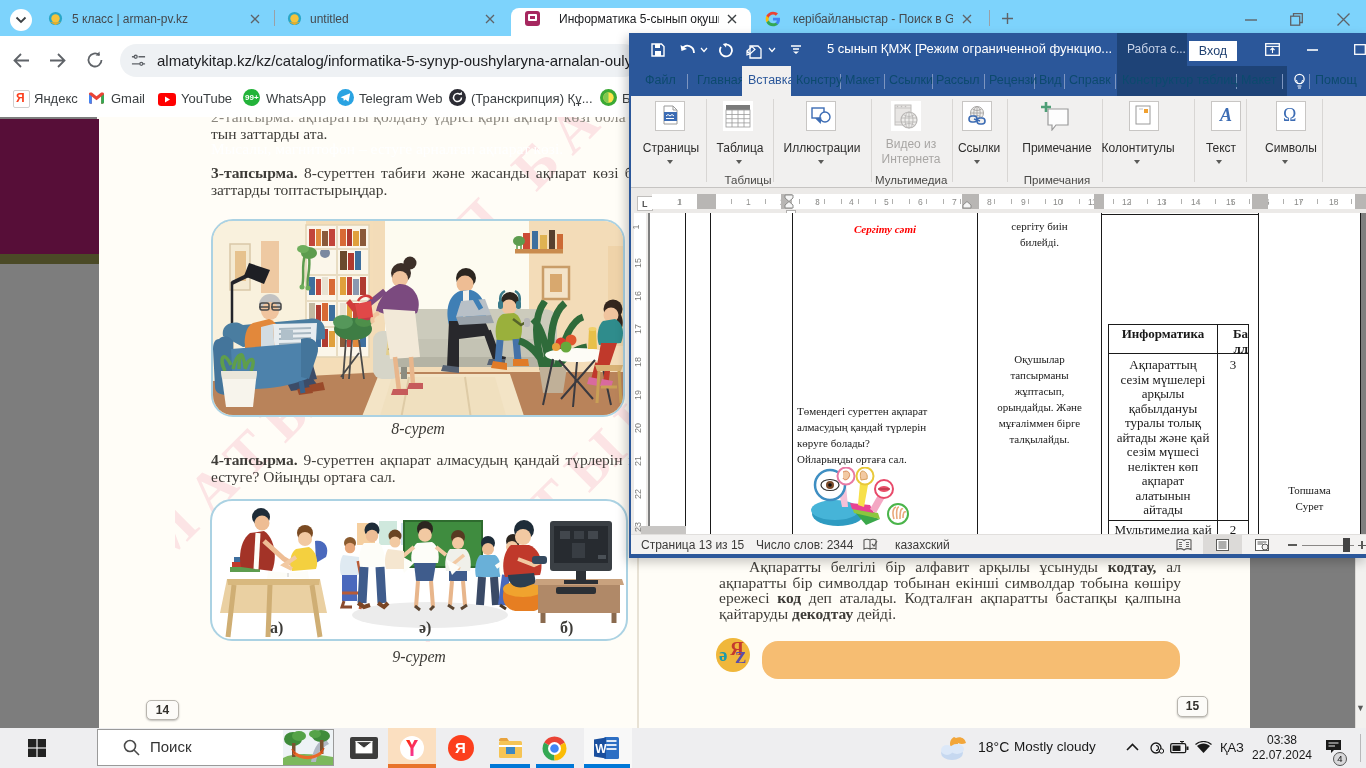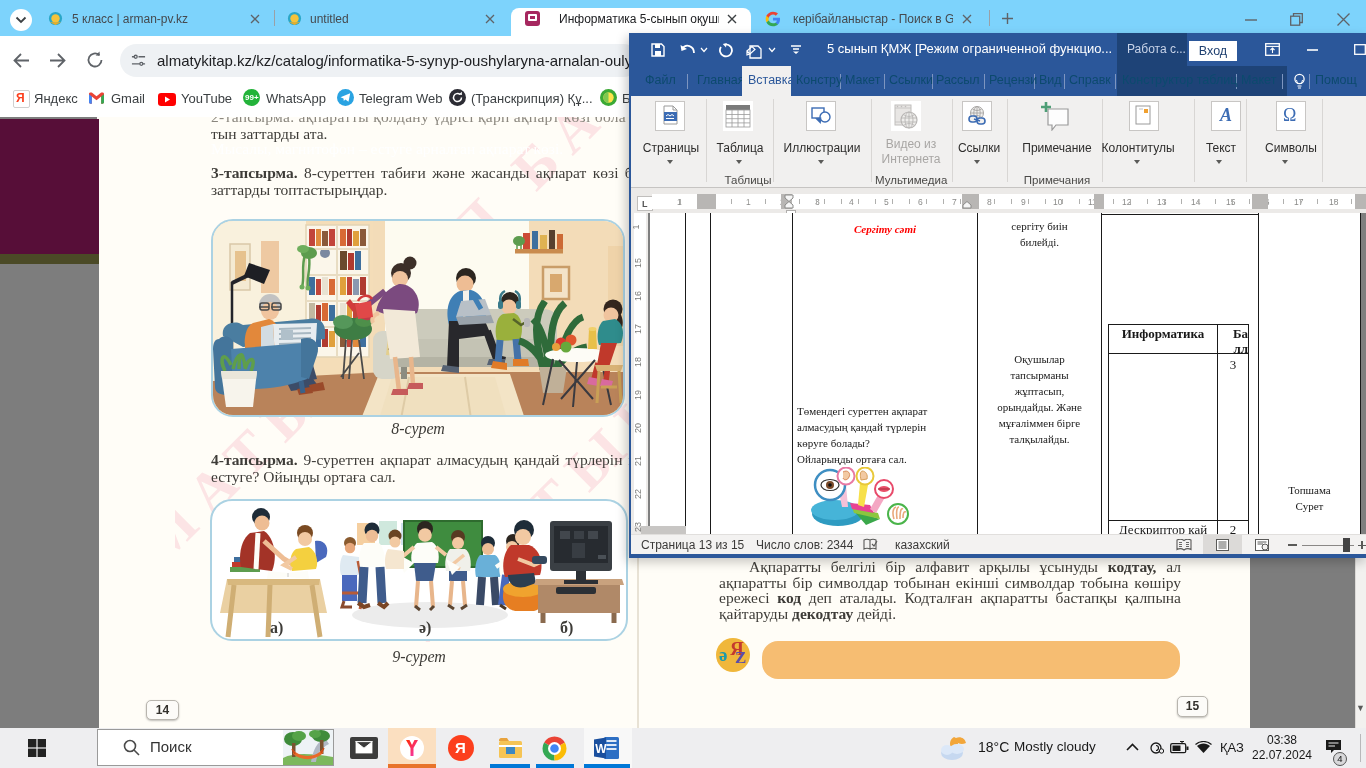--- a/index.html
+++ b/index.html
@@ -745,22 +745,23 @@
     <div class="dtxt" style="left:347px;top:139px;width:123px;">Оқушылар<br>тапсырманы<br>жұптасып,<br>орындайды. Және<br>мұғаліммен бірге<br>талқылайды.</div>
 
     <div class="docline" style="left:477px;top:111px;width:141px;height:1px;"></div>
     <div class="docline" style="left:477px;top:140px;width:141px;height:1px;"></div>
     <div class="docline" style="left:477px;top:307px;width:141px;height:1px;"></div>
     <div class="docline" style="left:477px;top:111px;width:1px;height:210px;"></div>
     <div class="docline" style="left:586px;top:111px;width:1px;height:210px;"></div>
     <div class="docline" style="left:617px;top:111px;width:1px;height:210px;"></div>
     <div class="ntxt" style="left:478px;top:114px;width:108px;font-weight:bold;">Информатика</div>
     <div class="ntxt" style="left:587px;top:114px;width:30px;font-weight:bold;text-align:right;padding-left:4px;box-sizing:border-box;">Ба<br>лл</div>
+    <div class="ntxt" style="left:478px;top:145px;width:108px;">Ақпараттың<br>сезім мүшелері<br>арқылы<br>қабылдануы<br>туралы толық<br>айтады және қай<br>сезім мүшесі<br>неліктен көп<br>ақпарат<br>алатынын<br>айтады</div>
     <div class="ntxt" style="left:587px;top:145px;width:30px;">3</div>
-    <div class="ntxt" style="left:478px;top:310px;width:108px;">Дескриптор қай</div>
+    <div class="ntxt" style="left:478px;top:310px;width:108px;">Мультимедиа қай</div>
     <div class="ntxt" style="left:587px;top:310px;width:30px;">2</div>
 
     <div class="dtxt" style="left:628px;top:270px;width:101px;">Топшама<br>Сурет</div>
     <div class="abs" style="left:10px;top:313px;width:45px;height:8px;background:#c8c6c4;"></div>
   </div>
 
   <div class="abs" style="left:0;top:501px;width:735px;height:20px;background:#f3f2f1;border-top:1px solid #e1dfdd;box-sizing:border-box;">
     <div class="abs" style="left:10px;top:3px;font-size:12px;color:#3b3a39;">Страница 13 из 15</div>
     <div class="abs" style="left:125px;top:3px;font-size:12px;color:#3b3a39;">Число слов: 2344</div>
     <svg class="abs" style="left:232px;top:3px" width="15" height="13" viewBox="0 0 15 13">

